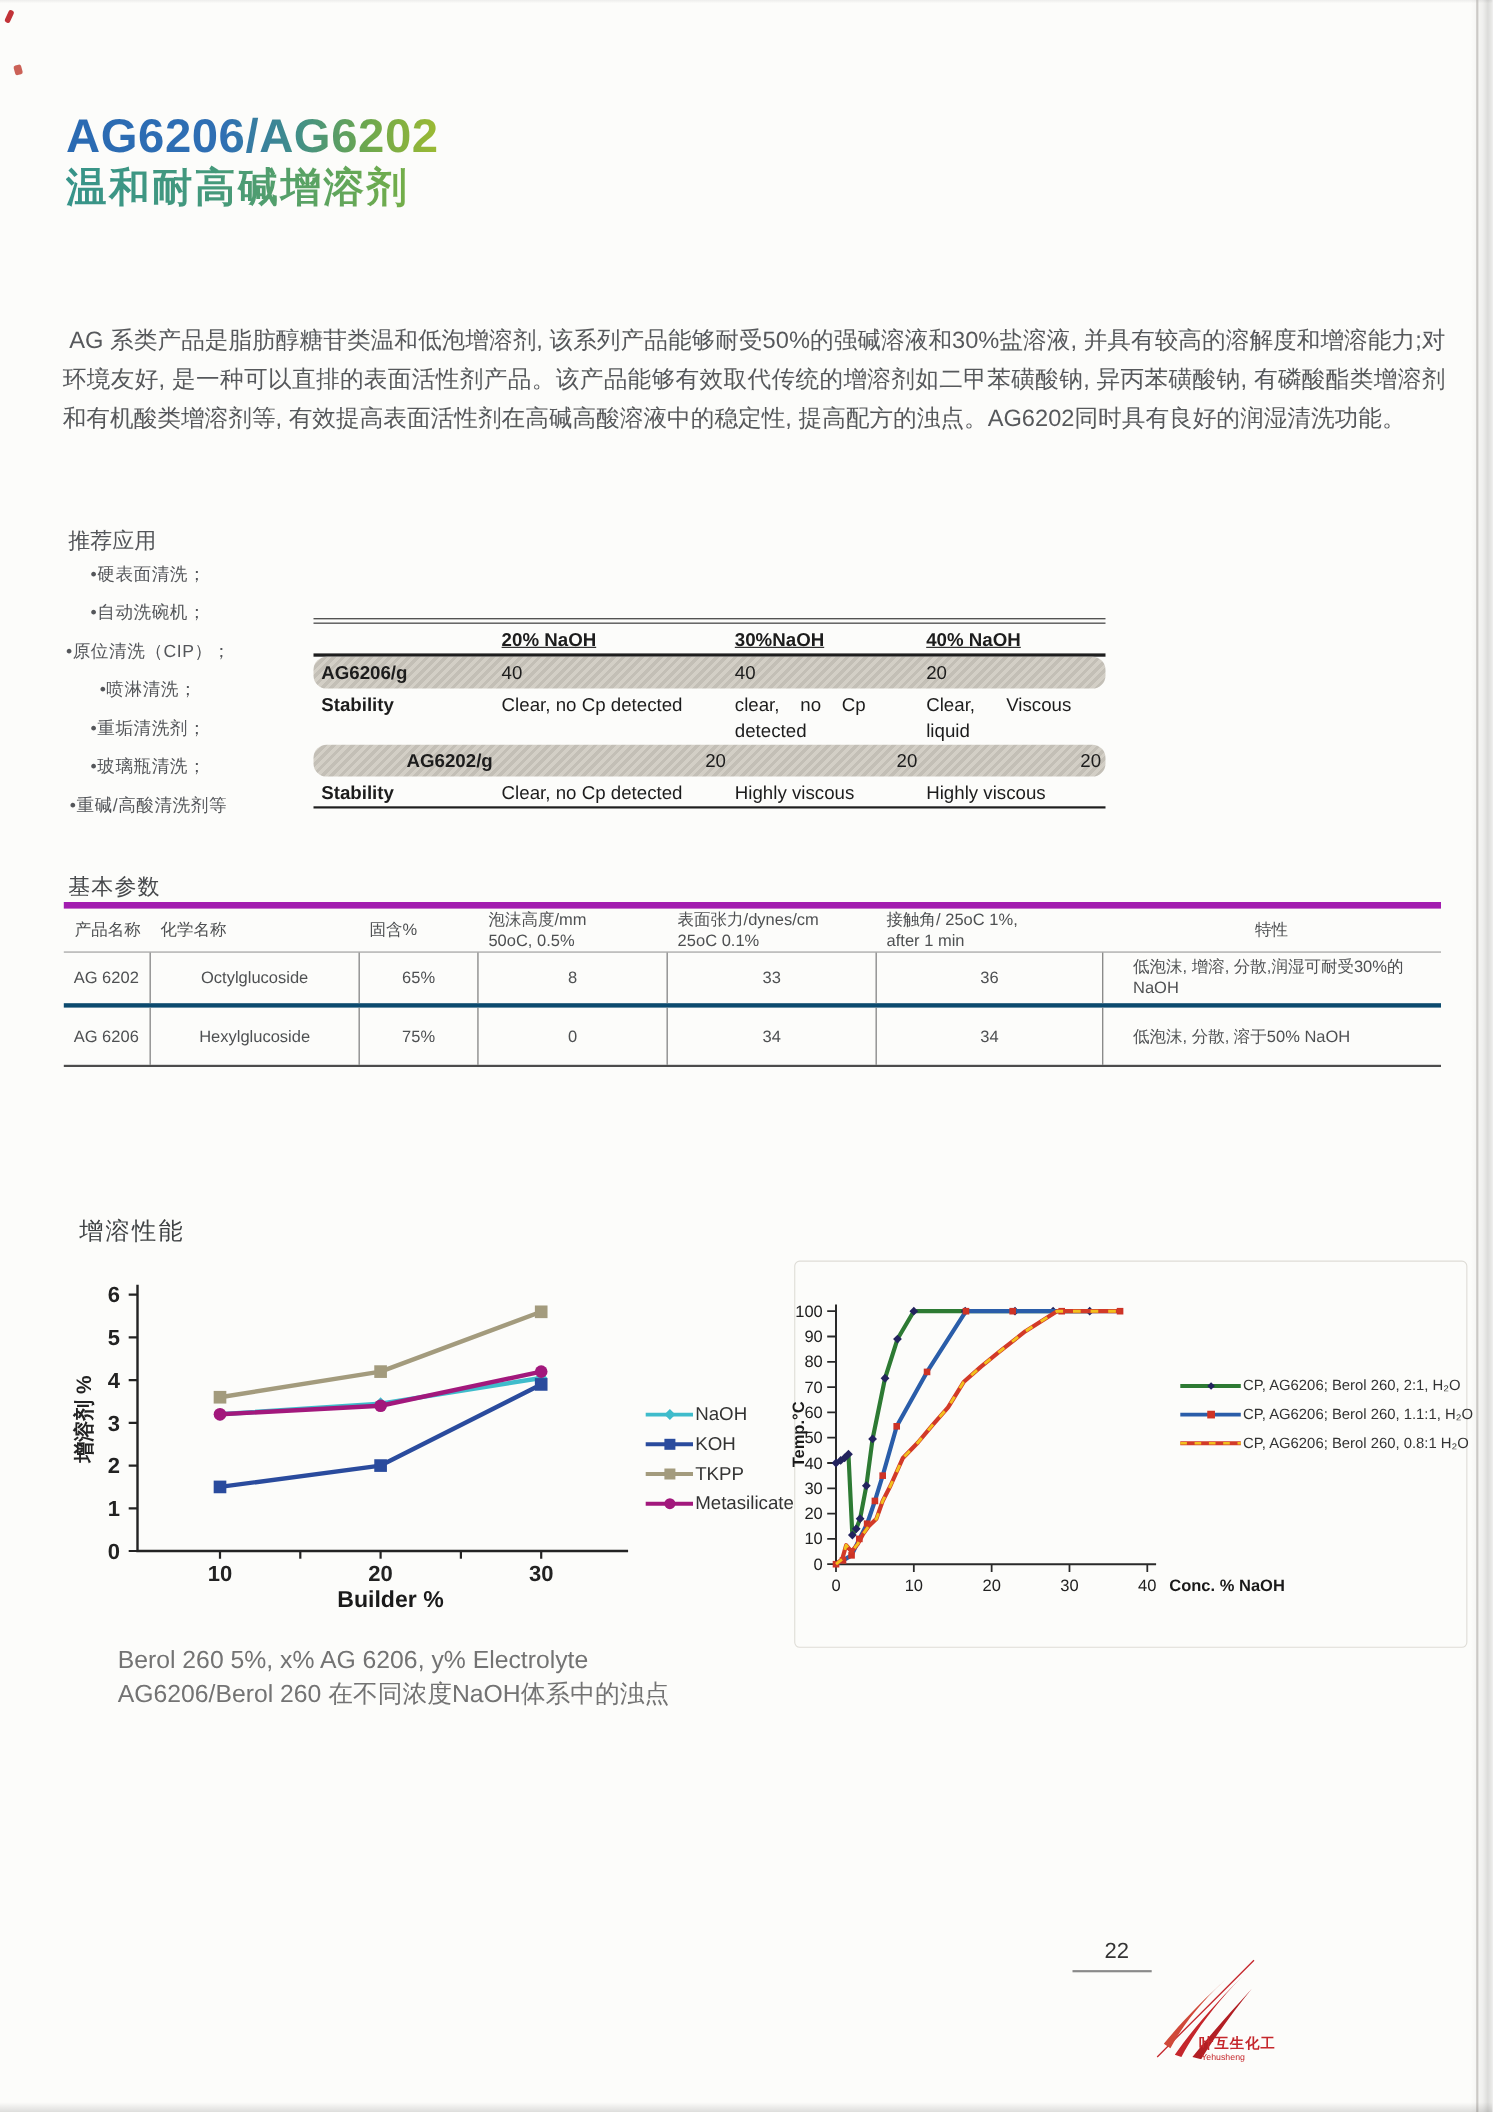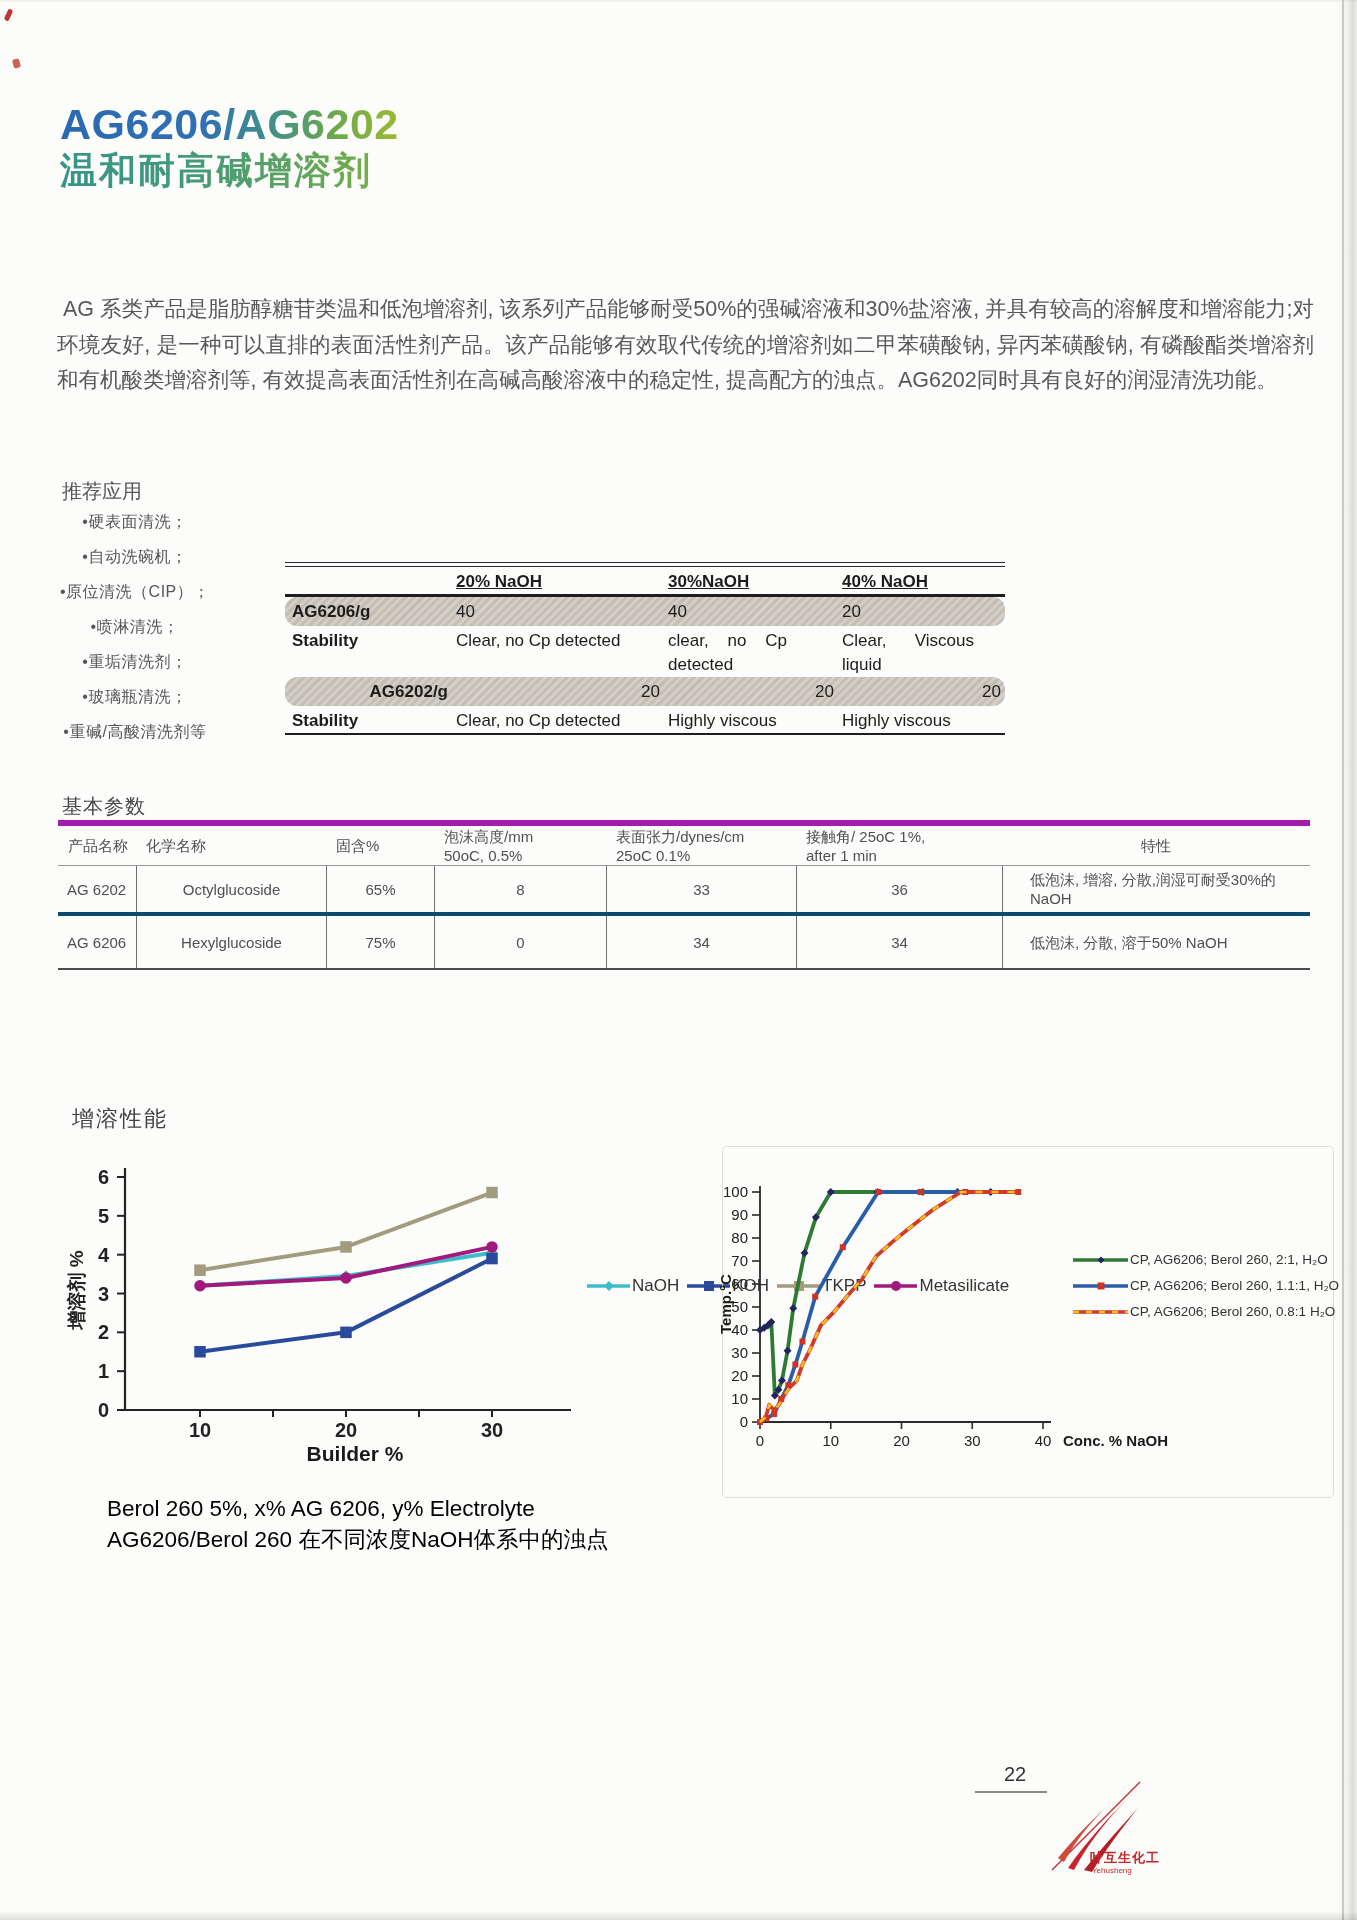--- a/index.html
+++ b/index.html
@@ -63,29 +63,29 @@
   .perf-heading{position:absolute;left:72px;top:1104px;font-size:22px;color:#3f4244;letter-spacing:2px;}
   #chart1{position:absolute;left:55px;top:1150px;}
   .chart2-frame{position:absolute;left:722px;top:1146px;width:612px;height:352px;border:1.5px solid #dedcd6;border-radius:5px;}
   #chart2{position:absolute;left:715px;top:1148px;}
   .c1-tick{font:600 20px "Liberation Sans",sans-serif;fill:#222;}
   .c1-axis-label{font:600 19px "Liberation Sans",sans-serif;fill:#222;}
   .c1-xlabel{font:700 21px "Liberation Sans",sans-serif;fill:#1a1a1a;}
   .c2-tick{font:400 15px "Liberation Sans",sans-serif;fill:#222;}
   .c2-axis-label{font:700 15px "Liberation Sans",sans-serif;fill:#1a1a1a;}
 
-  #legend1{position:absolute;left:586px;top:1276px;display:flex;flex-direction:row;gap:7px;}
+  #legend1{position:absolute;left:586px;top:1276px;display:flex;flex-direction:column;gap:7px;}
   #legend1 .legend-label{font-size:17px;color:#333;}
   #legend2{position:absolute;left:1072px;top:1252px;display:flex;flex-direction:column;gap:11px;}
   #legend2 .legend-label{font-size:13.5px;color:#333;}
   .legend-item{display:flex;align-items:center;}
   .legend-item svg{flex:0 0 auto;}
 
   
-  .caption{position:absolute;left:107px;top:1493px;font-size:22.5px;line-height:31px;color:#000000;}
+  .caption{position:absolute;left:107px;top:1493px;font-size:22.5px;line-height:31px;color:#737373;}
 
   
   .pageno-line{position:absolute;left:975px;top:1791px;width:72px;height:1.5px;background:#8a8a8a;}
   .pageno{position:absolute;left:1004px;top:1763px;font-size:20px;color:#333;}
   .logo{position:absolute;left:1050px;top:1780px;}
   .logo-cn{position:absolute;left:1090px;top:1849px;font-size:13px;font-weight:700;color:#c5272c;letter-spacing:1px;}
   .logo-en{position:absolute;left:1092px;top:1866px;font-size:8px;color:#c5272c;}
 </style>
 </head>
 <body>

